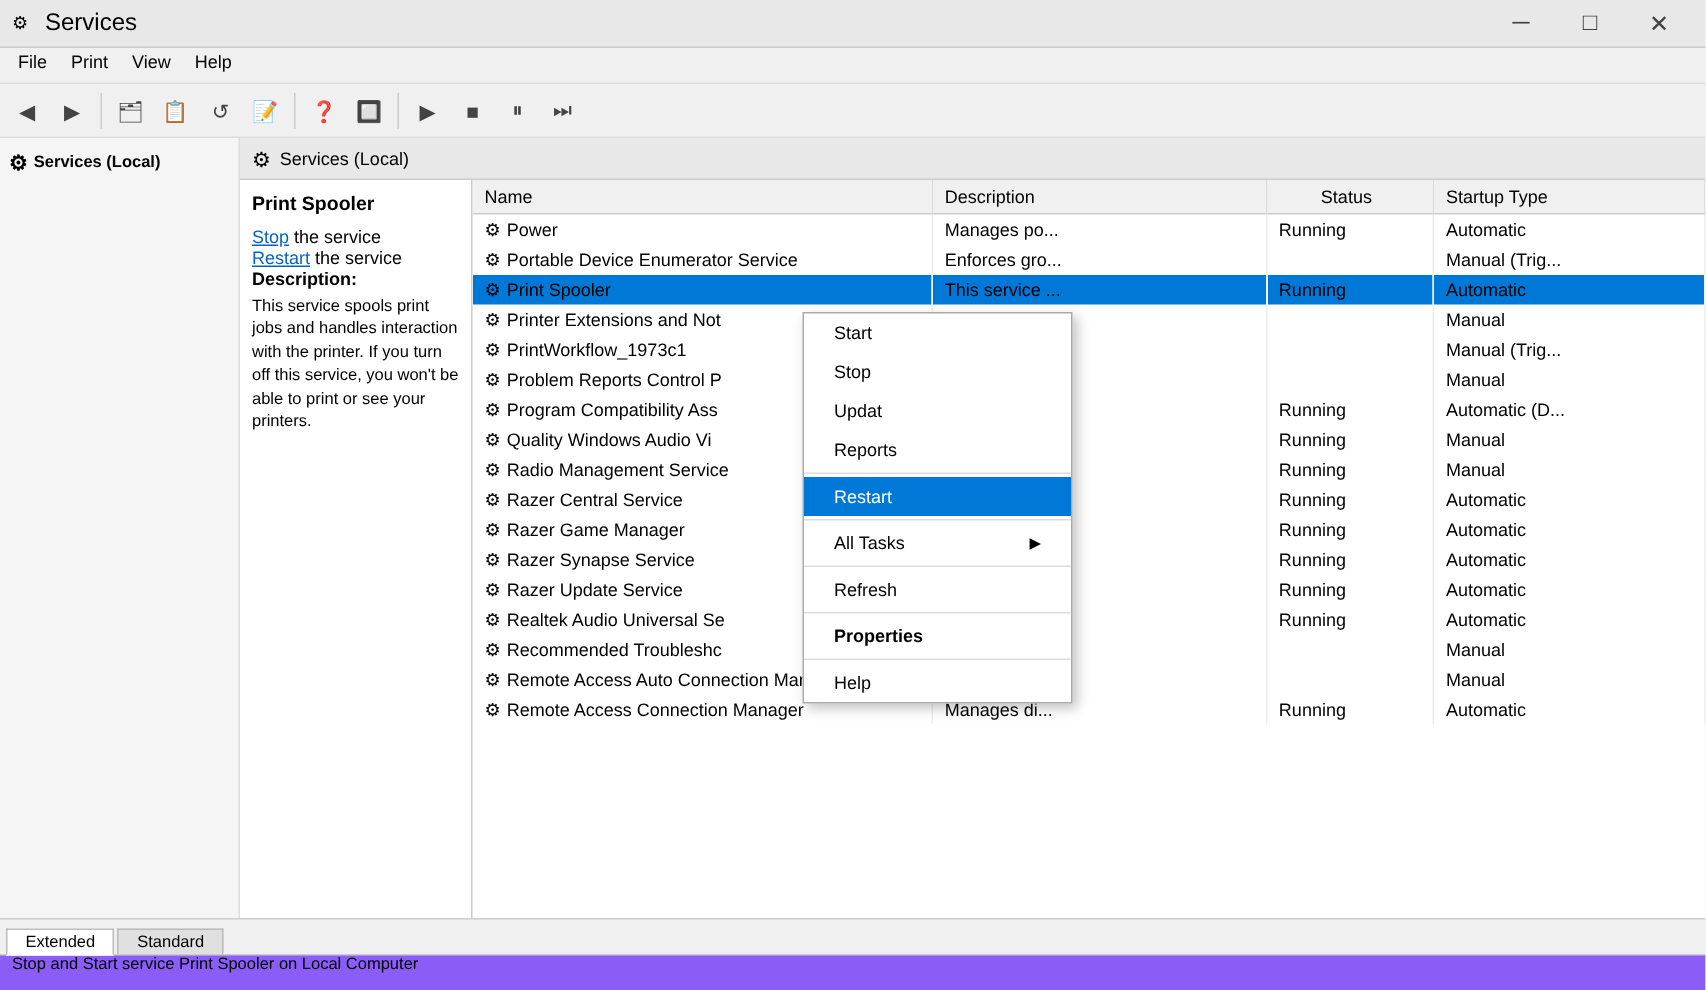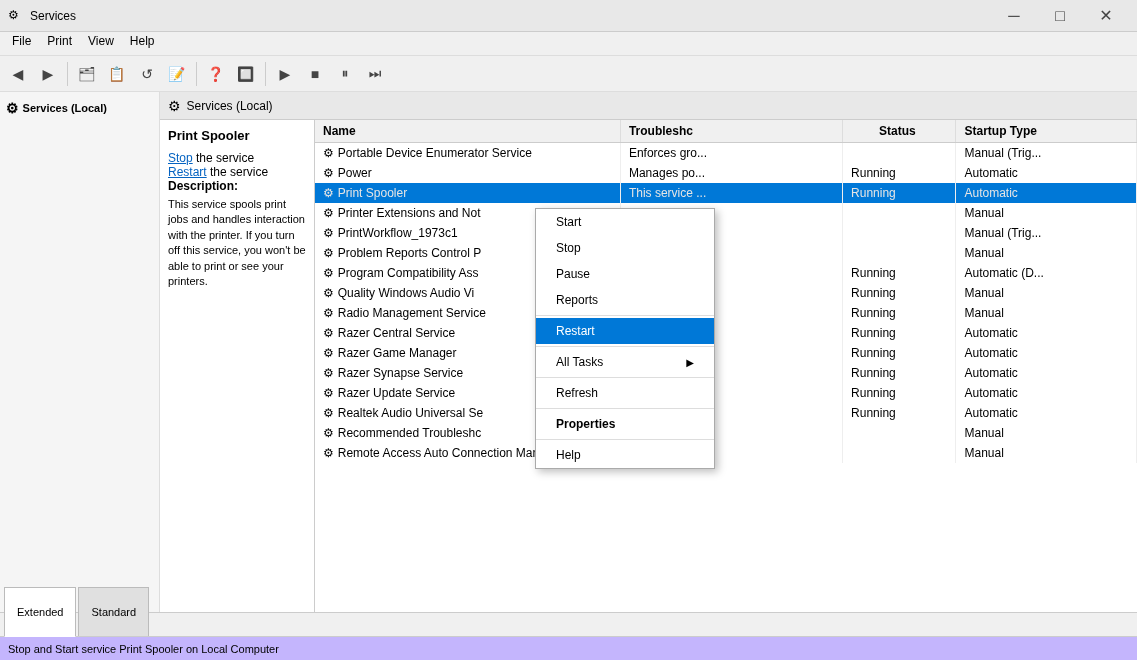--- a/index.html
+++ b/index.html
@@ -9,21 +9,21 @@
     .title-bar {
       background: #e8e8e8;
       height: 32px;
       display: flex;
       align-items: center;
       padding: 0 8px;
       border-bottom: 1px solid #ccc;
       user-select: none;
     }
     .title-bar-icon { width: 16px; height: 16px; margin-right: 6px; }
-    .title-bar-title { flex: 1; font-size: 12px; color: #000; }
+    .title-bar-title { flex: 1; font-size: 16px; color: #000; }
     .title-bar-controls { display: flex; gap: 0; }
     .title-bar-btn {
       width: 46px; height: 32px; display: flex; align-items: center; justify-content: center;
       cursor: pointer; font-size: 16px; color: #444;
     }
 
     
     .menu-bar {
       background: #f0f0f0;
       height: 24px;
@@ -129,27 +129,27 @@
       width: 100%;
       border-collapse: collapse;
       font-size: 12px;
     }
     thead th {
       background: #f0f0f0;
       border-bottom: 1px solid #ccc;
       border-right: 1px solid #ddd;
       padding: 4px 8px;
       text-align: left;
-      font-weight: bold;
+      font-weight: normal;
       position: sticky; top: 0;
       white-space: nowrap;
       cursor: pointer;
     }
     tbody tr { cursor: default; }
-    tbody tr.selected { background: #0078d7; color: #e5e5e5; }
+    tbody tr.selected { background: #0078d7; color: #000000; }
     tbody td {
       padding: 3px 8px;
       border-right: 1px solid #eee;
       white-space: nowrap;
       overflow: hidden;
       text-overflow: ellipsis;
       max-width: 200px;
     }
 
     
@@ -180,41 +180,41 @@
     
     .bottom-tabs {
       height: 24px;
       display: flex;
       align-items: flex-end;
       background: #f0f0f0;
       border-top: 1px solid #ccc;
       padding: 0 4px;
     }
     .tab {
-      padding: 18px 12px;
+      padding: 2px 12px;
       border: 1px solid #bbb;
       border-bottom: none;
       cursor: pointer;
       font-size: 11px;
       background: #e0e0e0;
       margin-right: 2px;
     }
     .tab.active {
       background: white;
       border-bottom: 1px solid white;
       margin-bottom: -1px;
     }
 
     
     .status-bar {
       height: 24px;
-      background: #c4b5fd;
+      background: #8b5cf6;
       border-top: 1px solid #ccc;
       display: flex;
-      align-items: center;
+      align-items: flex-start;
       padding: 0 8px;
       font-size: 11px;
     }
   </style>
 </head>
 <body>
 
 <div class="title-bar">
   <span class="title-bar-icon">⚙</span>
   <span class="title-bar-title">Services</span>
@@ -284,37 +284,37 @@
           <div class="description-title">Description:</div>
           <div class="description-text">This service spools print jobs and handles interaction with the printer. If you turn off this service, you won't be able to print or see your printers.</div>
         </div>
       </div>
 
       <div class="table-area" style="position:relative;">
         <table>
           <thead>
             <tr>
               <th style="min-width:220px;">Name</th>
-              <th style="min-width:160px;">Troubleshc</th>
+              <th style="min-width:160px;">Description</th>
               <th style="min-width:80px;padding-left:36px;">Status</th>
               <th style="min-width:130px;">Startup Type</th>
             </tr>
           </thead>
           <tbody id="services-tbody">
           <tr>
+                <td><span style="font-size:12px;margin-right:4px;">⚙</span>Power</td>
+                <td>Manages po...</td>
+                <td>Running</td>
+                <td>Automatic</td>
+              </tr>
+              <tr>
                 <td><span style="font-size:12px;margin-right:4px;">⚙</span>Portable Device Enumerator Service</td>
                 <td>Enforces gro...</td>
                 <td></td>
                 <td>Manual (Trig...</td>
-              </tr>
-              <tr>
-                <td><span style="font-size:12px;margin-right:4px;">⚙</span>Power</td>
-                <td>Manages po...</td>
-                <td>Running</td>
-                <td>Automatic</td>
               </tr>
               <tr class="selected">
                 <td><span style="font-size:12px;margin-right:4px;">⚙</span>Print Spooler</td>
                 <td>This service ...</td>
                 <td>Running</td>
                 <td>Automatic</td>
               </tr>
               <tr>
                 <td><span style="font-size:12px;margin-right:4px;">⚙</span>Printer Extensions and Not</td>
                 <td>This service ...</td>
@@ -386,27 +386,33 @@
                 <td>Enables aut...</td>
                 <td></td>
                 <td>Manual</td>
               </tr>
               <tr>
                 <td><span style="font-size:12px;margin-right:4px;">⚙</span>Remote Access Auto Connection Manager</td>
                 <td>Creates a co...</td>
                 <td></td>
                 <td>Manual</td>
               </tr>
+              <tr>
+                <td><span style="font-size:12px;margin-right:4px;">⚙</span>Remote Access Connection Manager</td>
+                <td>Manages di...</td>
+                <td>Running</td>
+                <td>Automatic</td>
+              </tr>
             </tbody>
         </table>
 
         <div class="context-menu" id="context-menu">
         <div class="context-menu-item disabled">Start</div>
             <div class="context-menu-item">Stop</div>
-            <div class="context-menu-item disabled">Pause</div>
+            <div class="context-menu-item disabled">Updat</div>
             <div class="context-menu-item disabled">Reports</div>
             <div class="context-menu-sep"></div>
             <div class="context-menu-item active">Restart</div>
             <div class="context-menu-sep"></div>
             <div class="context-menu-item">All Tasks<span style="font-size: 10px;">▶</span></div>
             <div class="context-menu-sep"></div>
             <div class="context-menu-item">Refresh</div>
             <div class="context-menu-sep"></div>
             <div class="context-menu-item" style="font-weight: bold;">Properties</div>
             <div class="context-menu-sep"></div>

